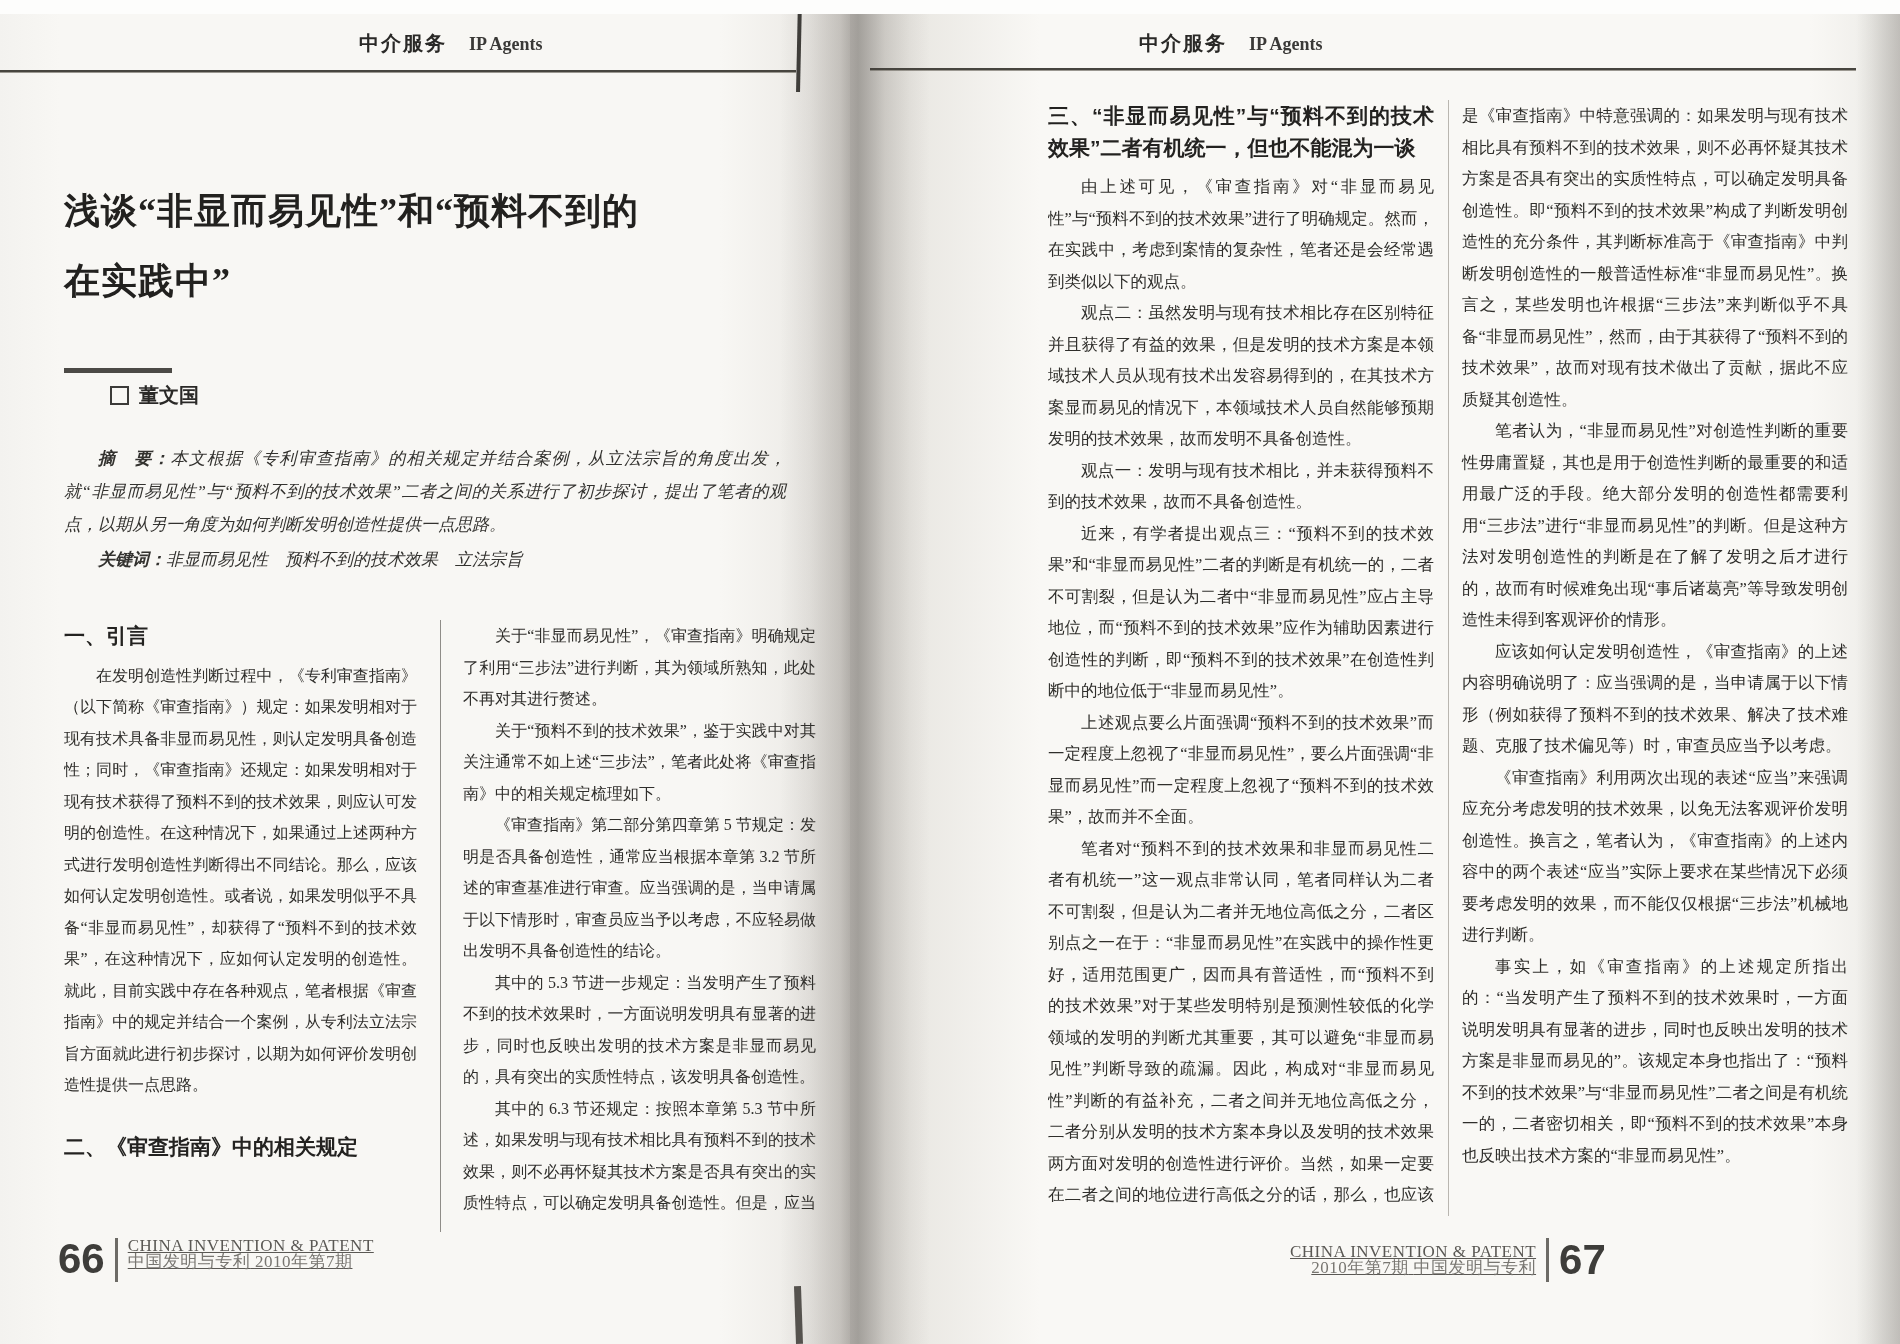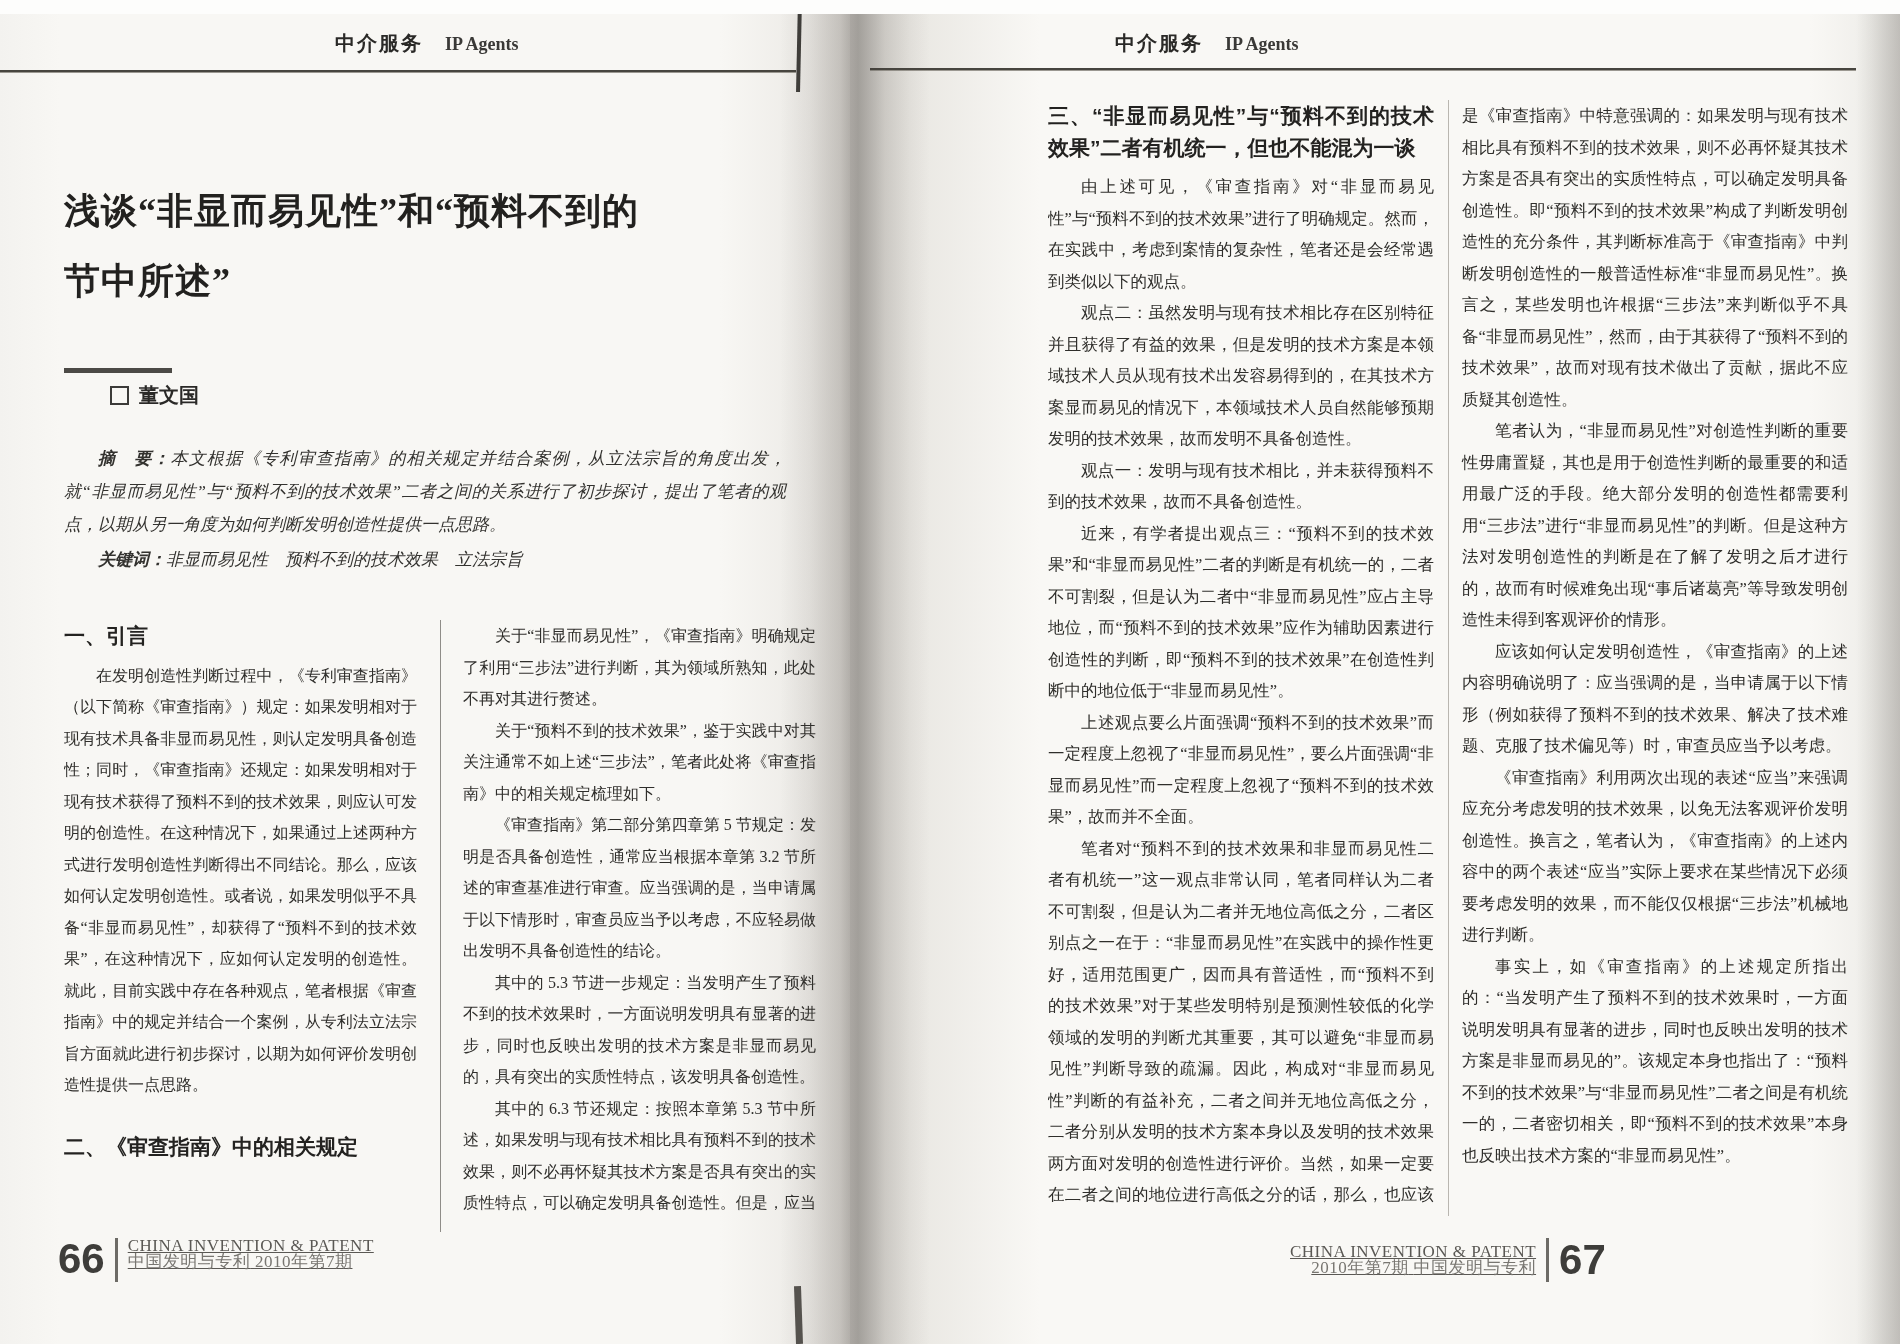--- a/index.html
+++ b/index.html
@@ -16,21 +16,21 @@
   .page-left{left:0;width:850px;background:linear-gradient(90deg,#f3f2ef 0,#f8f7f4 60px,#f8f7f4 720px,#eceae6 810px,#d8d5d0 850px);}
   .page-right{left:850px;width:1050px;background:linear-gradient(90deg,#cfccc7 0,#e9e7e2 60px,#f9f8f5 190px,#f9f8f5 960px,#efeeea 1020px,#e2e0dc 1050px);}
   .spine-shadow{position:absolute;left:780px;top:0;width:150px;height:1344px;
     background:linear-gradient(90deg,rgba(70,64,58,0) 0,rgba(70,64,58,.16) 40%,rgba(50,46,42,.30) 52%,rgba(70,64,58,.12) 70%,rgba(70,64,58,0) 100%);}
   .spine-line-top{position:absolute;left:797px;top:0;width:4px;height:92px;background:#3f3d3a;transform:rotate(1.2deg);}
   .spine-mark-bottom{position:absolute;left:795px;top:1286px;width:7px;height:58px;background:#55524e;transform:rotate(-2deg);}
   .right-edge{position:absolute;left:1856px;top:0;width:44px;height:1344px;
     background:linear-gradient(90deg,rgba(90,86,80,0),rgba(90,86,80,.25));}
   .top-strip{position:absolute;left:0;top:0;width:1900px;height:14px;background:#fdfdfc;}
 
-  .header{position:absolute;top:30px;white-space:nowrap;}
+  .header{position:absolute;top:30px;white-space:nowrap;margin-left:24px;}
   .header .zh{font-family:"Liberation Sans","DejaVu Sans",sans-serif;font-weight:bold;font-size:20px;letter-spacing:2px;color:#2a2927;}
   .header .en{font-size:18px;font-weight:bold;color:#3a3937;margin-left:18px;}
   .hrule{position:absolute;height:0;border-top:2px solid #47453f;border-bottom:1px solid #9b9891;}
   .hrule-left{left:0;top:70px;width:796px;}
   .hrule-right{left:20px;top:68px;width:986px;}
 
   .title{position:absolute;left:64px;top:176px;width:740px;
     font-weight:bold;font-size:36px;line-height:70px;letter-spacing:1px;color:#22211f;}
   .author-bar{position:absolute;left:64px;top:368px;width:108px;height:5px;background:#4c4a46;}
   .author-line{position:absolute;left:62px;top:382px;font-family:"Liberation Sans","DejaVu Sans",sans-serif;
@@ -72,21 +72,21 @@
 
   <div class="page page-left">
     <div class="header" style="left:335px;">
       <span class="zh">中介服务</span>
       <span class="en">IP Agents</span>
     </div>
     <div class="hrule hrule-left"></div>
 
     <div class="title">
       <div>浅谈“非显而易见性”和“预料不到的</div>
-      <div>节中所述”</div>
+      <div>在实践中”</div>
     </div>
 
     <div class="author-bar"></div>
     <div class="author-line">
       <span class="author-box"></span>
       <span>董文国</span>
     </div>
 
     <div class="abstract">
       <p><b>摘　要：</b><span>本文根据《专利审查指南》的相关规定并结合案例，从立法宗旨的角度出发，就“非显而易见性”与“预料不到的技术效果”二者之间的关系进行了初步探讨，提出了笔者的观点，以期从另一角度为如何判断发明创造性提供一点思路。</span></p>

